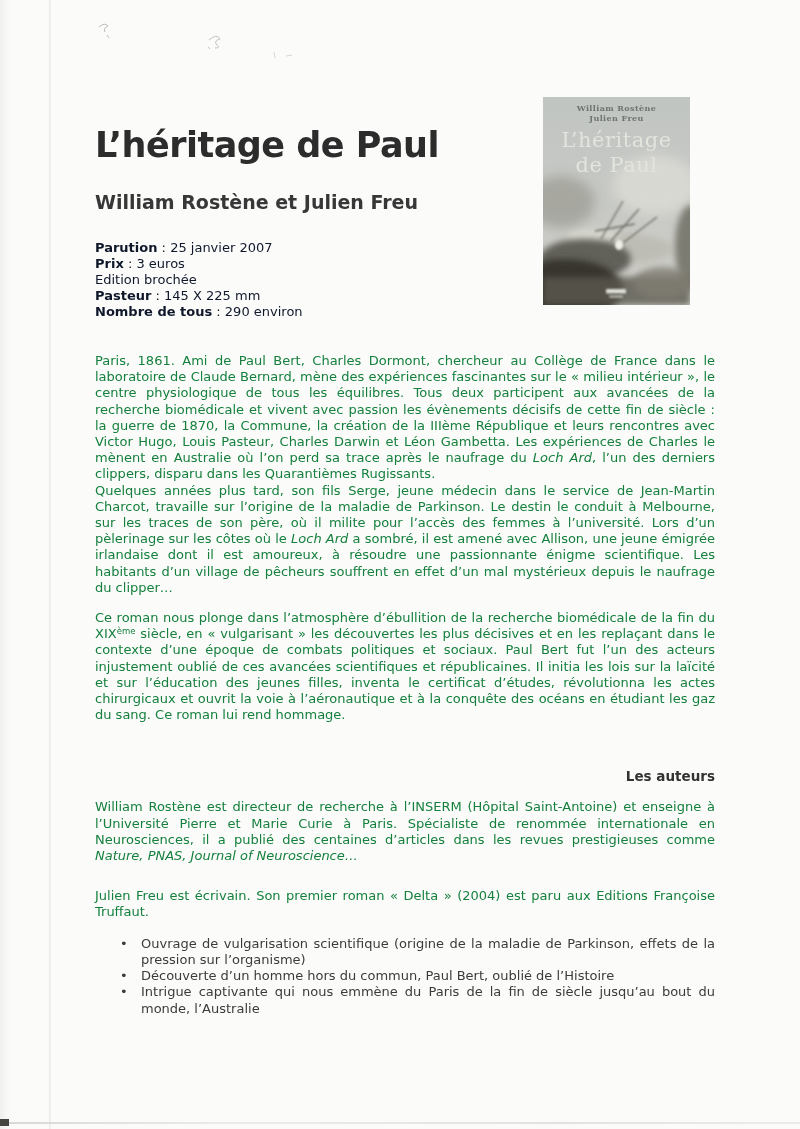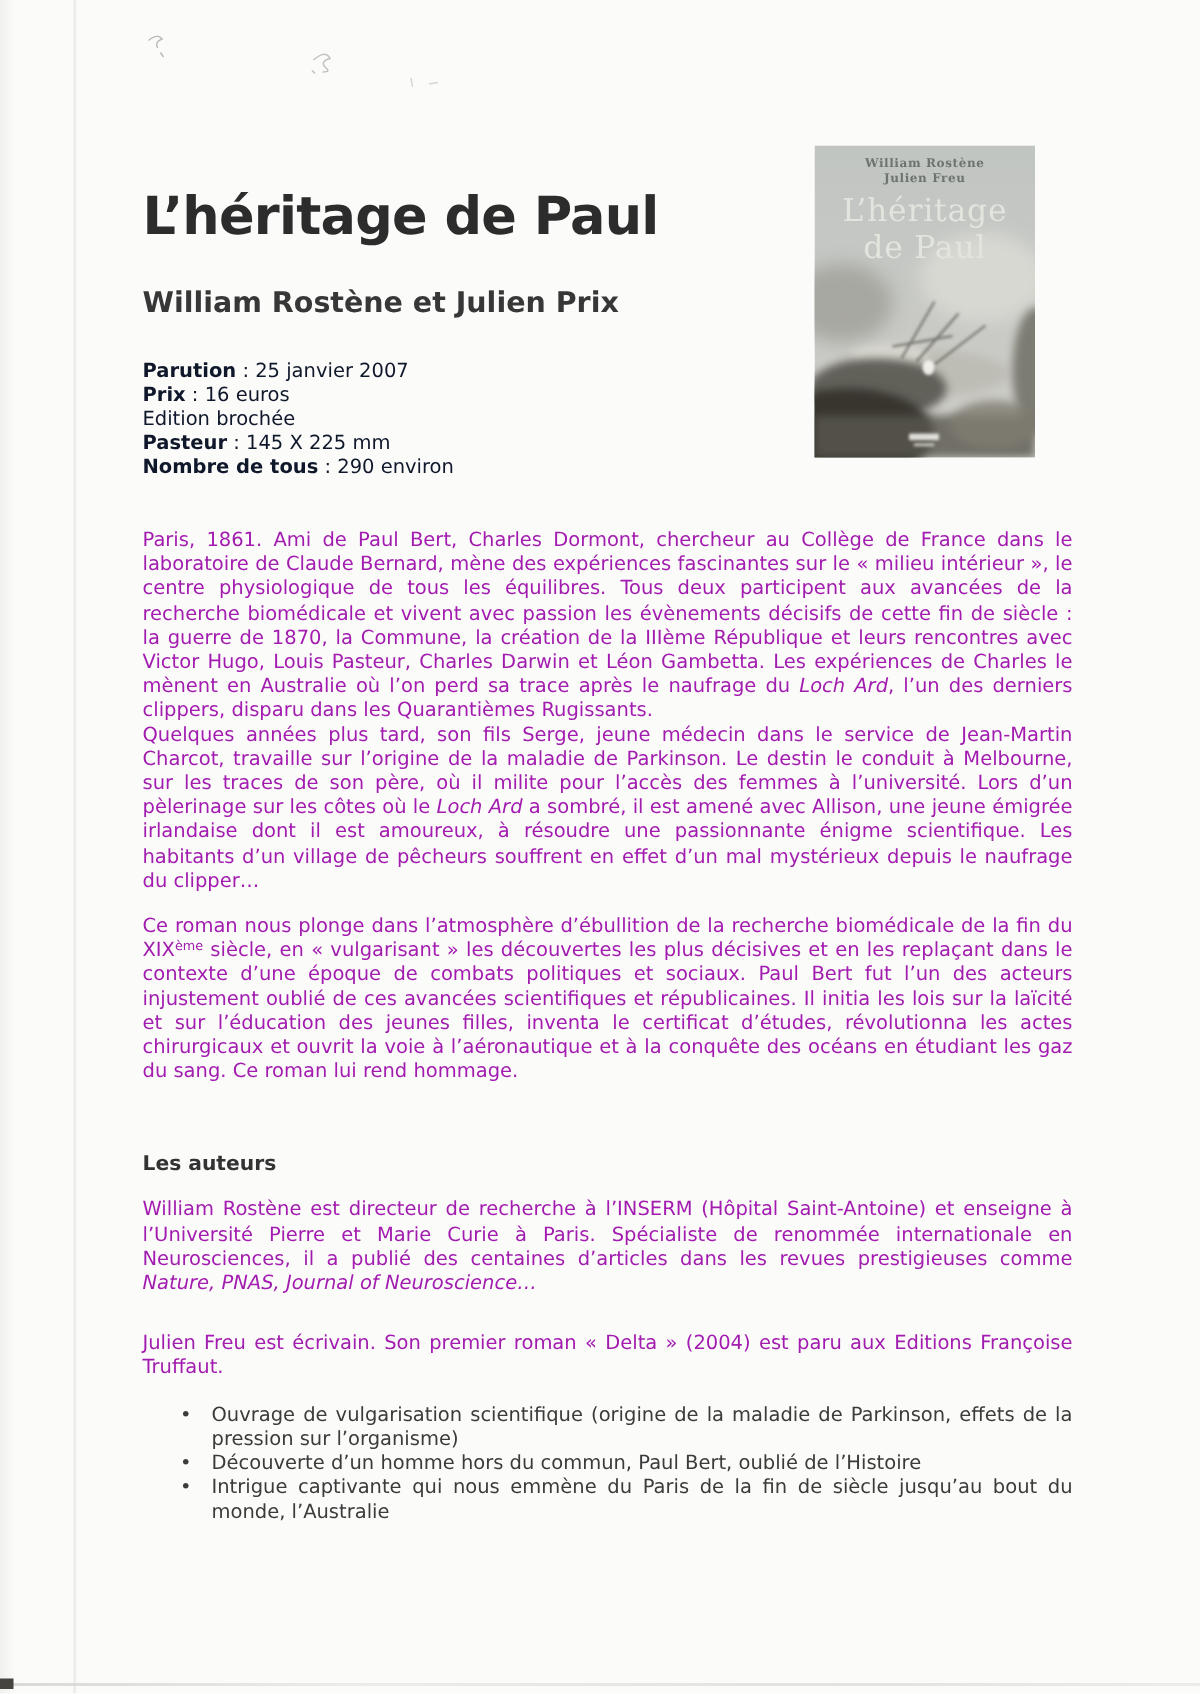--- a/index.html
+++ b/index.html
@@ -26,24 +26,24 @@
 
   
   .content{position:absolute;left:95px;top:100px;width:620px;}
   h1,h2,h3,p,ul{margin:0;padding:0;}
   h1{font-size:35px;line-height:42px;font-weight:bold;color:#2c2c2c;letter-spacing:-0.5px;margin-top:24px;}
   h2{margin-top:25px;font-size:19px;line-height:23px;font-weight:bold;color:#373737;}
   .meta{margin-top:26px;font-size:13px;line-height:16px;color:#0f172a;}
   .run-b{font-weight:bold;}
   .run-i{font-style:italic;}
   sup{font-size:8.5px;line-height:0;vertical-align:4px;}
-  .para{font-size:13px;line-height:16.2px;text-align:justify;color:#a21caf;}
+  .para{font-size:13px;line-height:16.2px;text-align:justify;color:#15803d;}
   .blockA{margin-top:33px;}
   .p3{margin-top:14px;}
-  h3{font-size:13.5px;line-height:16px;font-weight:bold;color:#333;}
+  h3{font-size:13.5px;line-height:16px;font-weight:bold;color:#333;text-align:right;}
   .h-auteurs{margin-top:45px;}
   .p4{margin-top:15px;}
   .p5{margin-top:24px;}
   .h-arguments{margin-top:16px;}
   ul.args{margin-top:15px;list-style:none;}
   ul.args li{display:flex;padding-left:25px;font-size:13px;line-height:16.2px;}
   ul.args .dot{flex:none;width:21px;font-size:13px;color:#3b3b3b;}
   ul.args .li-text{flex:1;text-align:justify;}
 
   
@@ -67,25 +67,25 @@
   <svg class="pencil-mark pm2" width="24" height="22">
     <path d="M5,9 Q13,2 16,8 Q9,10 13,14 Q17,17 11,17 M4,16 l2,2" stroke="#c1c1bf" stroke-width="1" fill="none"></path>
   </svg>
   <svg class="pencil-mark pm3" width="26" height="14">
     <path d="M2,4 l1,6 M14,8 l6,-1" stroke="#d6d6d4" stroke-width="1" fill="none"></path>
   </svg>
 
   <div class="content">
 
     <h1>L’héritage de Paul</h1>
-    <h2>William Rostène et Julien Prix</h2>
+    <h2>William Rostène et Julien Freu</h2>
 
     <div class="meta">
       <div class="meta-line"><span class="run-b">Parution</span><span> : 25 janvier 2007</span></div>
-      <div class="meta-line"><span class="run-b">Prix</span><span> : 16 euros</span></div>
+      <div class="meta-line"><span class="run-b">Prix</span><span> : 3 euros</span></div>
       <div class="meta-line"><span>Edition brochée</span></div>
       <div class="meta-line"><span class="run-b">Pasteur</span><span> : 145 X 225 mm</span></div>
       <div class="meta-line"><span class="run-b">Nombre de tous</span><span> : 290 environ</span></div>
     </div>
 
     <div class="blockA">
       <p class="para"><span>Paris, 1861. Ami de Paul Bert, Charles Dormont, chercheur au Collège de France dans le laboratoire de Claude Bernard, mène des expériences fascinantes sur le « milieu intérieur », le centre physiologique de tous les équilibres. Tous deux participent aux avancées de la recherche biomédicale et vivent avec passion les évènements décisifs de cette fin de siècle : la guerre de 1870, la Commune, la création de la IIIème République et leurs rencontres avec Victor Hugo, Louis Pasteur, Charles Darwin et Léon Gambetta. Les expériences de Charles le mènent en Australie où l’on perd sa trace après le naufrage du </span><span class="run-i">Loch Ard</span><span>, l’un des derniers clippers, disparu dans les Quarantièmes Rugissants.</span></p>
       <p class="para"><span>Quelques années plus tard, son fils Serge, jeune médecin dans le service de Jean-Martin Charcot, travaille sur l’origine de la maladie de Parkinson. Le destin le conduit à Melbourne, sur les traces de son père, où il milite pour l’accès des femmes à l’université. Lors d’un pèlerinage sur les côtes où le </span><span class="run-i">Loch Ard</span><span> a sombré, il est amené avec Allison, une jeune émigrée irlandaise dont il est amoureux, à résoudre une passionnante énigme scientifique. Les habitants d’un village de pêcheurs souffrent en effet d’un mal mystérieux depuis le naufrage du clipper…</span></p>
     </div>
     <p class="para p3"><span>Ce roman nous plonge dans l’atmosphère d’ébullition de la recherche biomédicale de la fin du XIX</span><sup>ème</sup><span> siècle, en « vulgarisant » les découvertes les plus décisives et en les replaçant dans le contexte d’une époque de combats politiques et sociaux. Paul Bert fut l’un des acteurs injustement oublié de ces avancées scientifiques et républicaines. Il initia les lois sur la laïcité et sur l’éducation des jeunes filles, inventa le certificat d’études, révolutionna les actes chirurgicaux et ouvrit la voie à l’aéronautique et à la conquête des océans en étudiant les gaz du sang. Ce roman lui rend hommage.</span></p>

